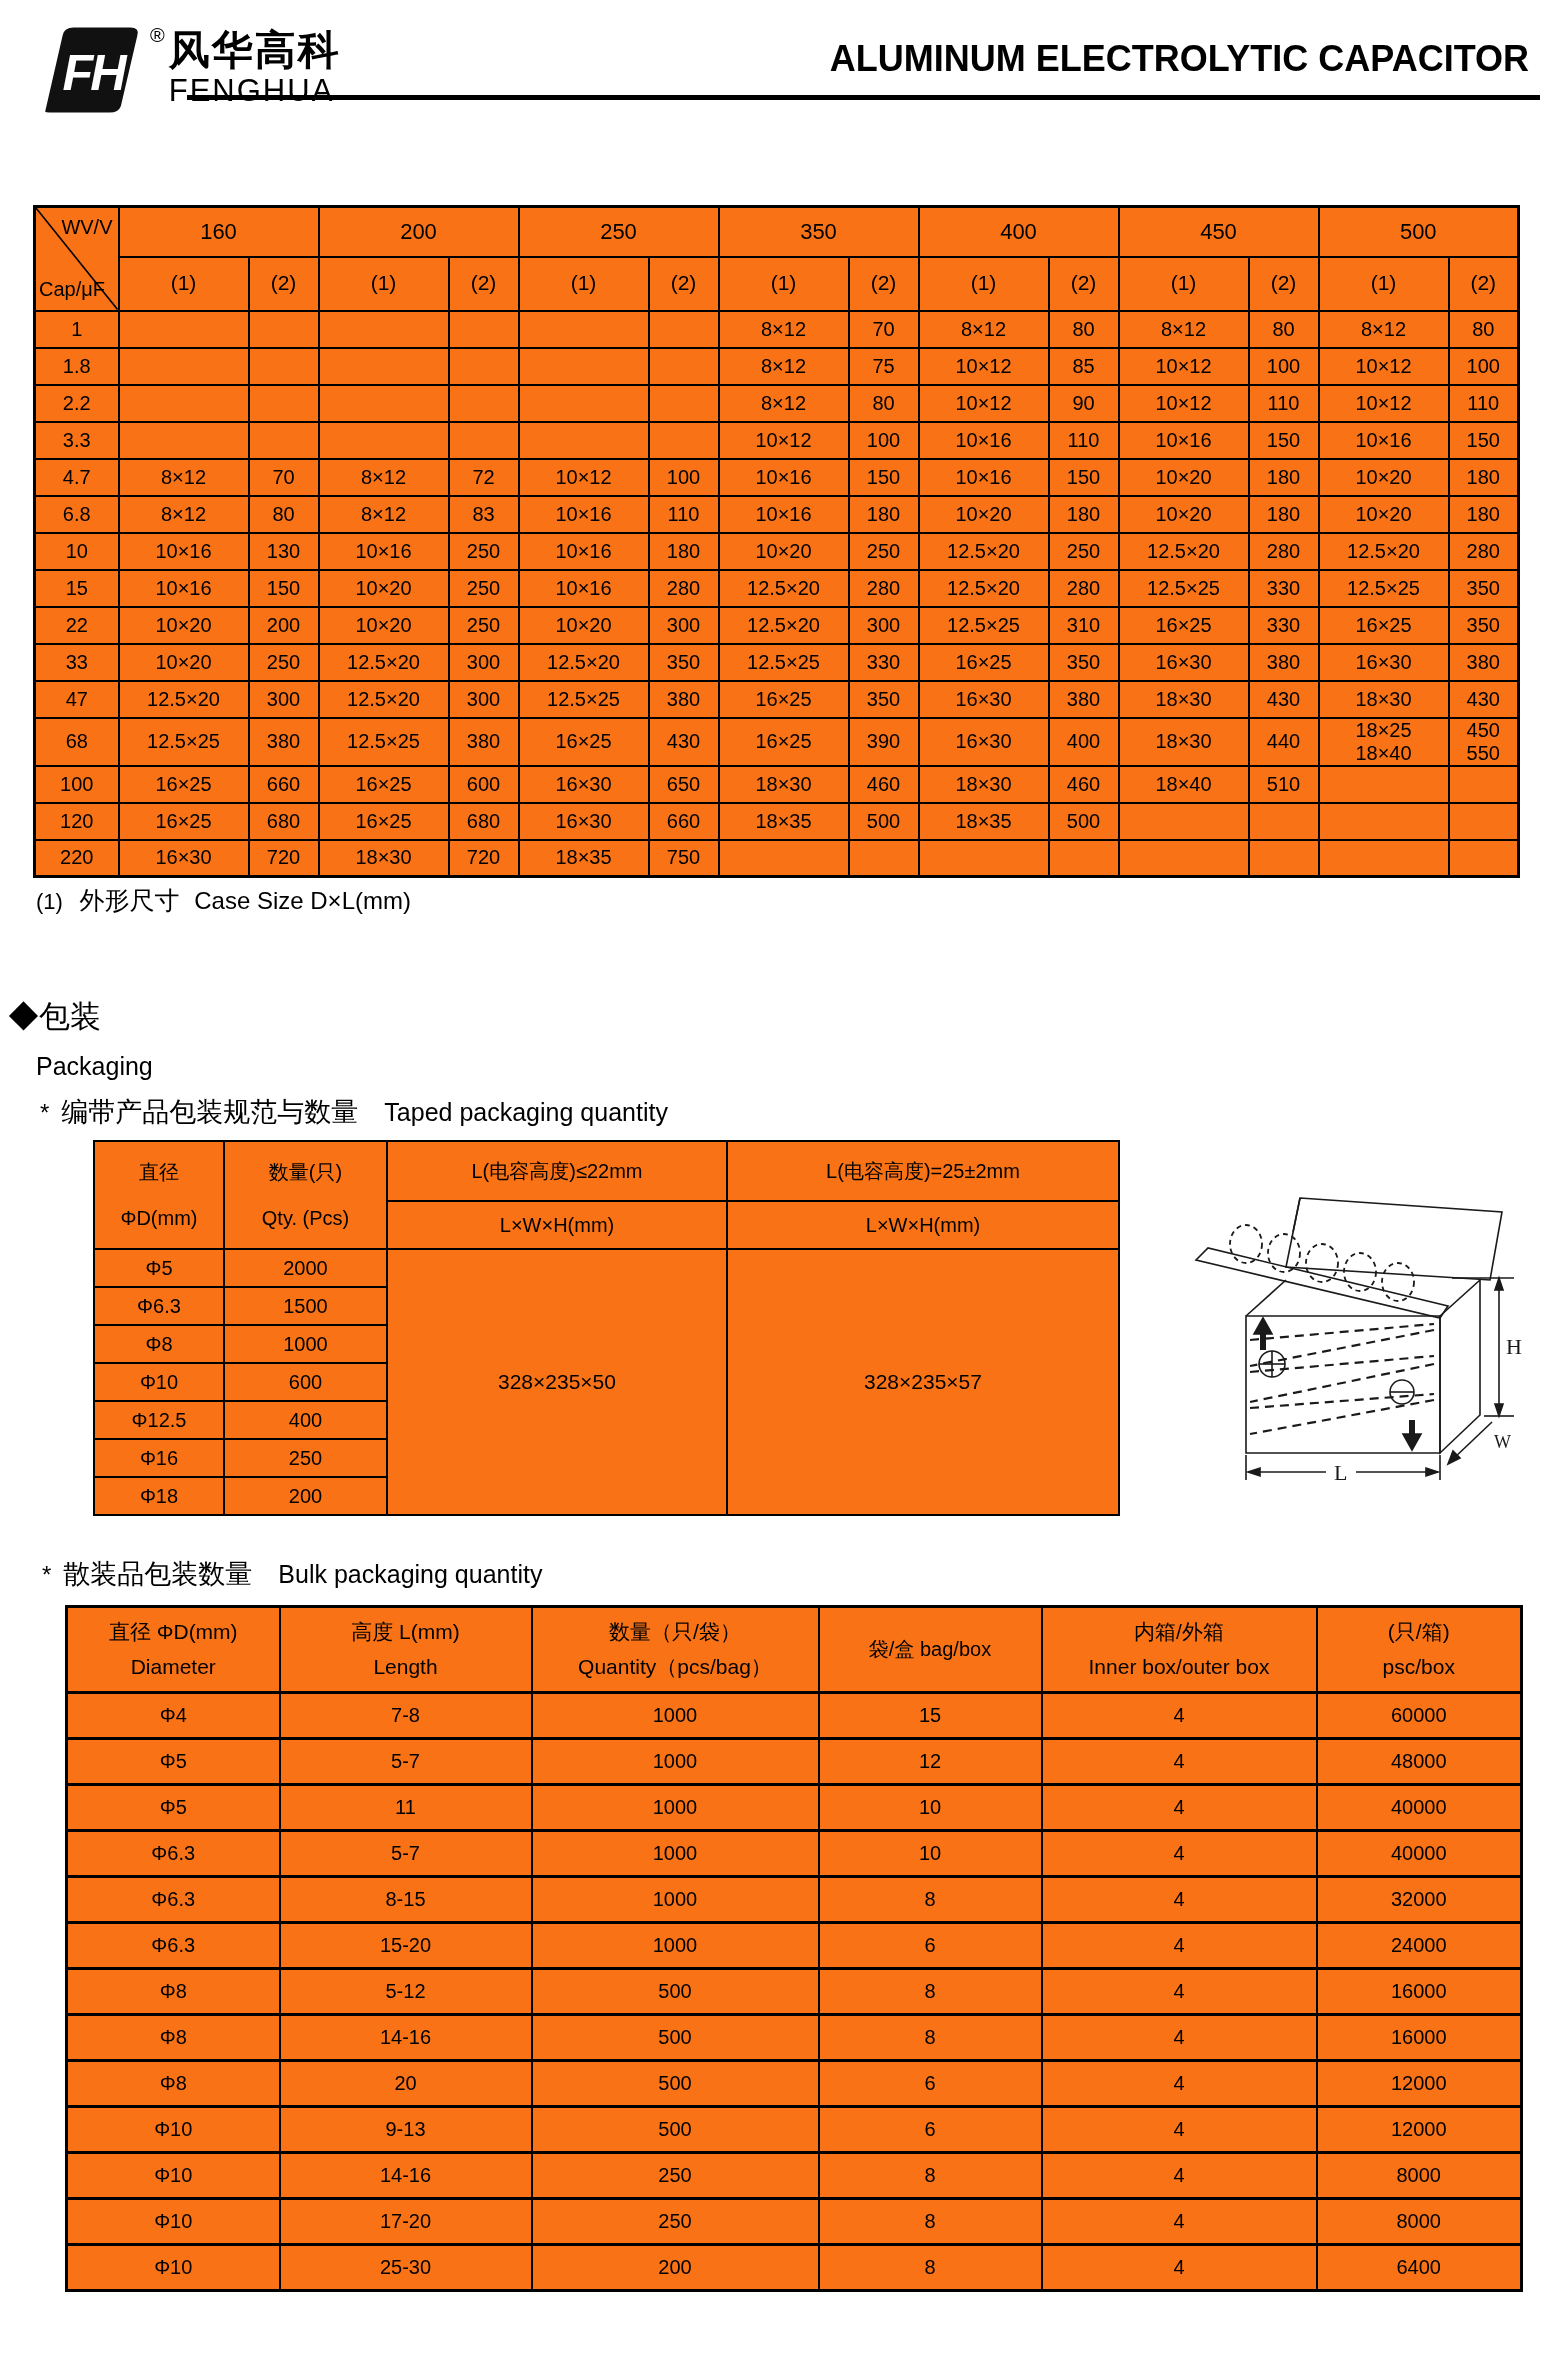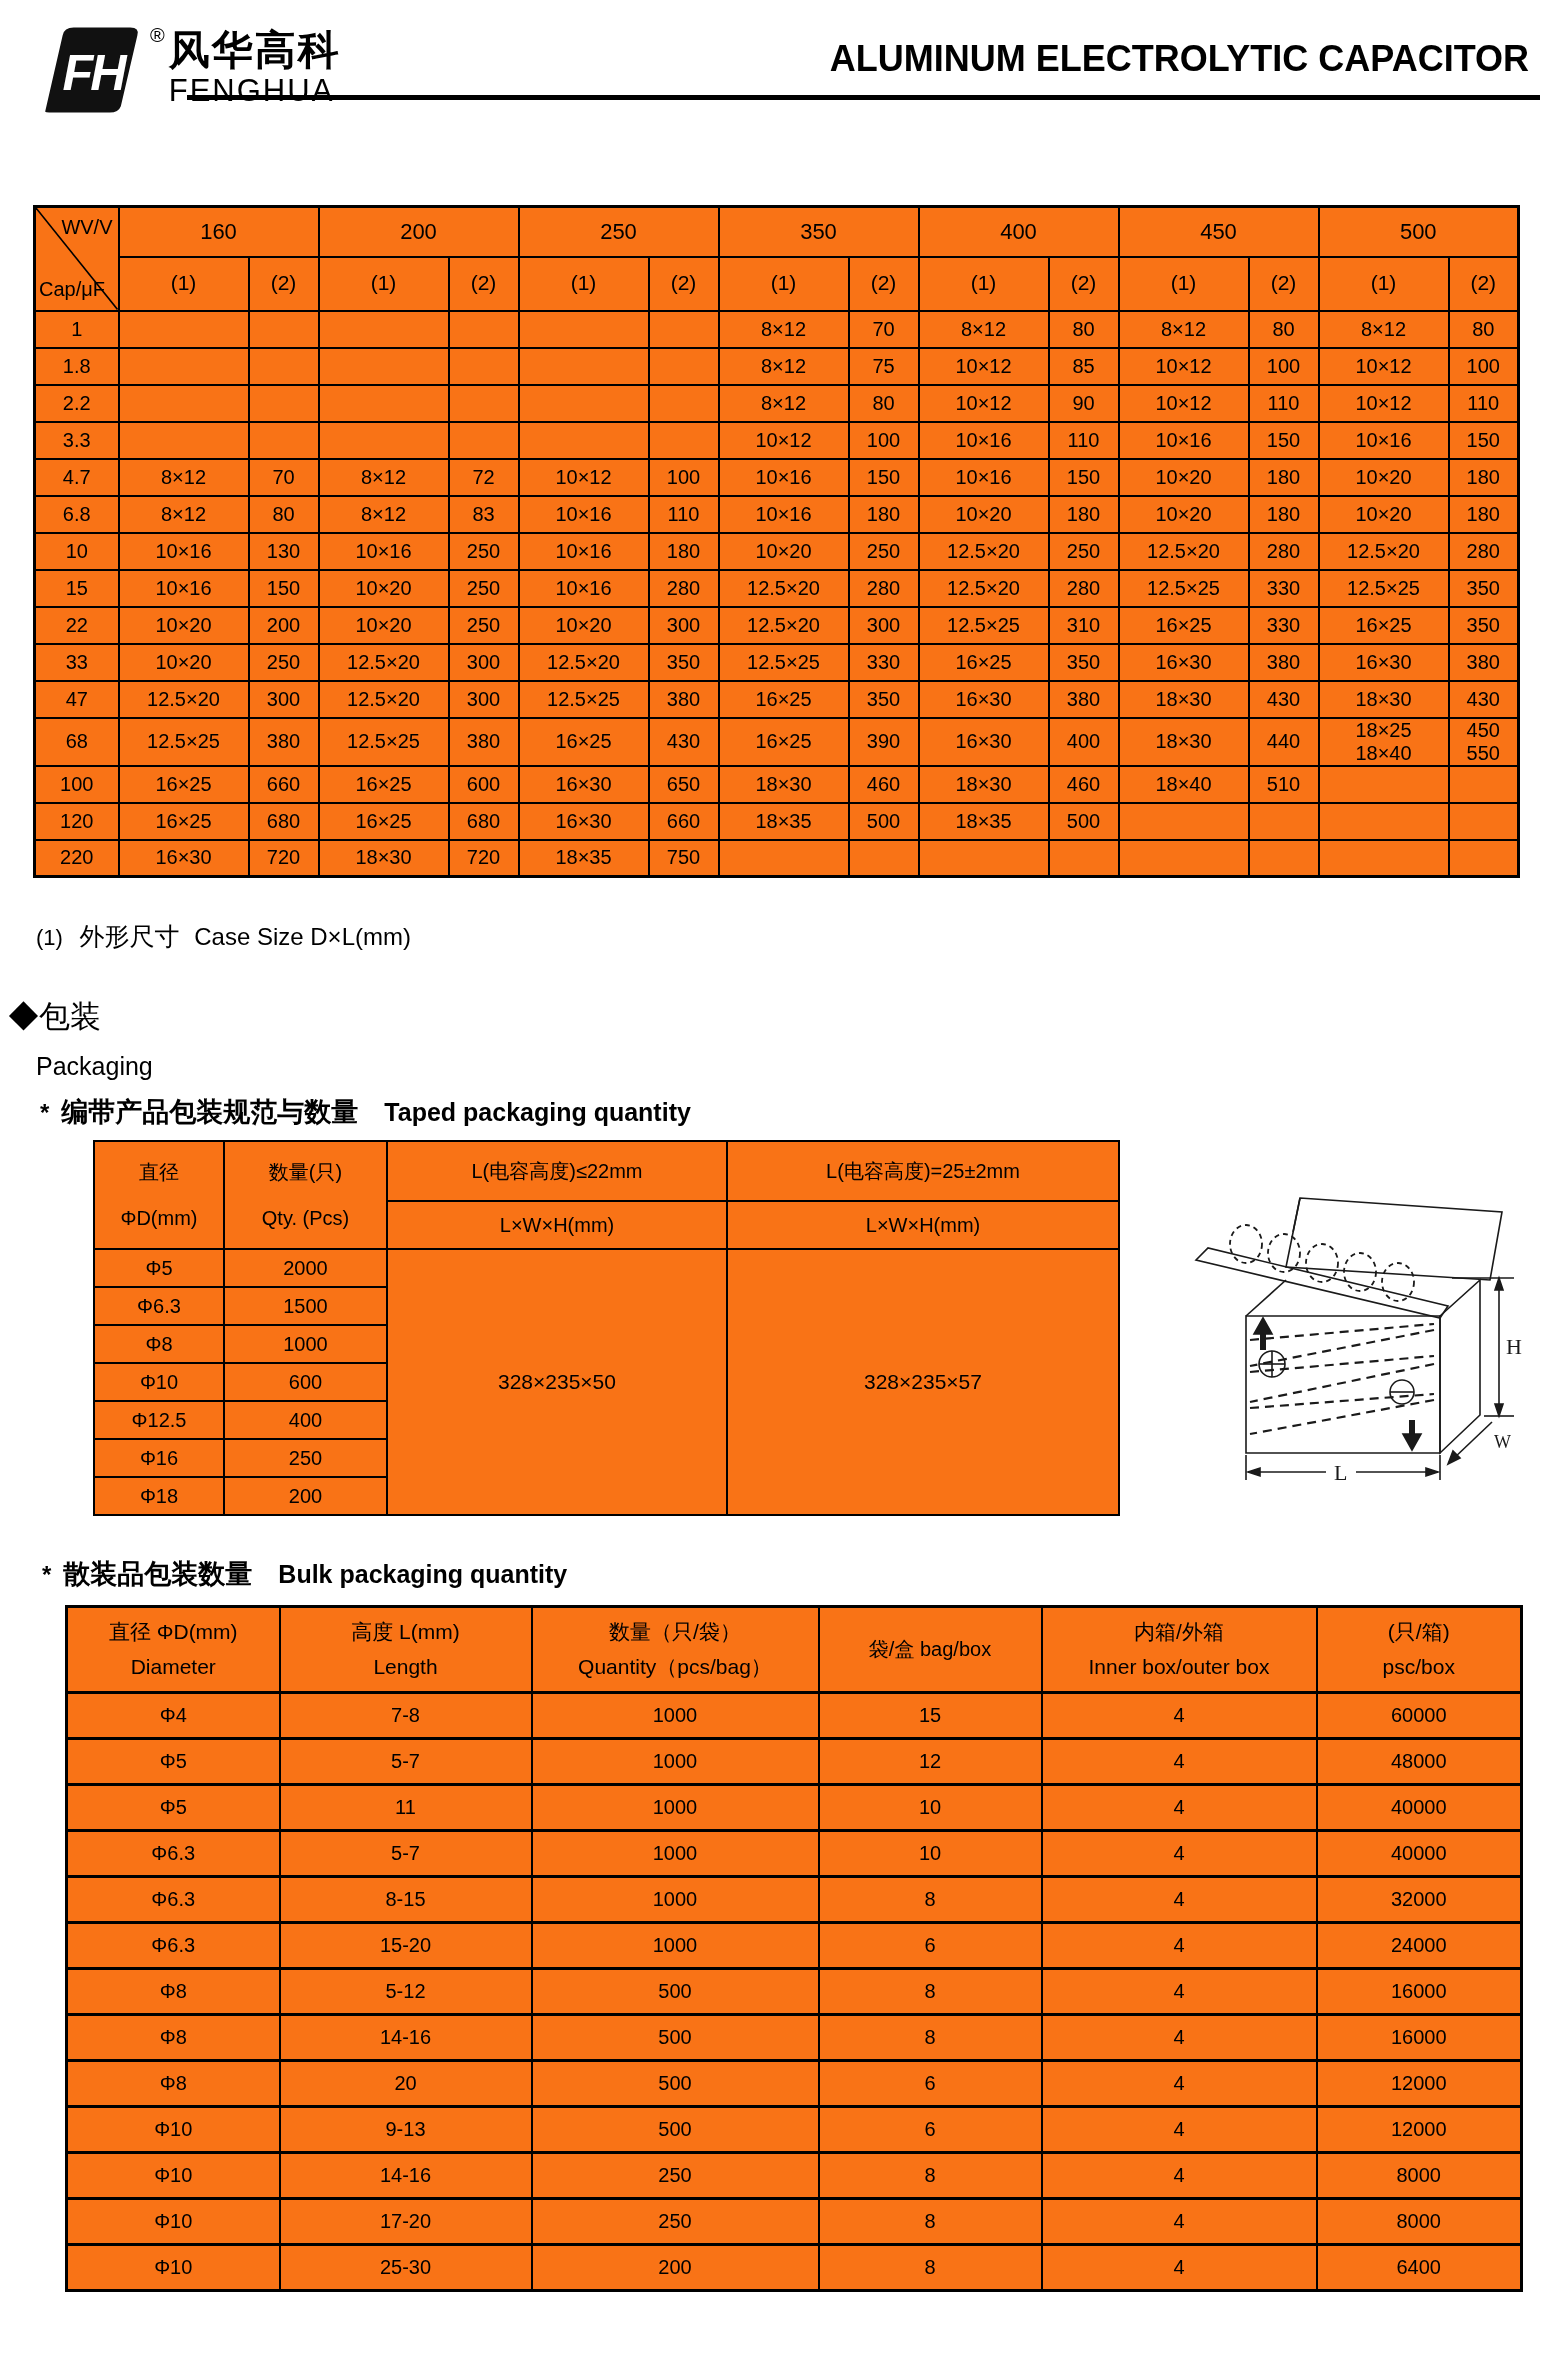--- a/index.html
+++ b/index.html
@@ -29,31 +29,31 @@
   .spec th,.spec td{border:2px solid #000;white-space:pre-line;line-height:1.15;}
   .spec thead tr.vrow{height:50px;font-size:22px;}
   .spec thead tr.srow{height:54px;font-size:21px;}
   .spec tbody tr{height:37px;}
   .corner{position:relative;padding:0;}
   .corner svg.diag{position:absolute;left:0;top:0;width:100%;height:100%;}
   .c-top{position:absolute;top:8px;right:5px;font-size:20px;}
   .c-bottom{position:absolute;bottom:9px;left:3px;font-size:20px;}
 
   
-  .notes{position:absolute;left:36px;top:884px;font-size:24px;margin-top:36px;}
+  .notes{position:absolute;left:36px;top:884px;font-size:24px;}
   .note-line{margin-bottom:16px;white-space:nowrap;}
   .note-idx{font-size:22px;margin-right:10px;}
   .note-cn{font-size:25px;}
   .note-en{font-size:24px;margin-left:8px;}
   .note-en2{font-size:24px;margin-left:26px;}
 
   
   .section-cn{position:absolute;left:8px;top:996px;font-size:31px;}
   .section-en{position:absolute;left:36px;top:1052px;font-size:25px;}
-  .sub-title{position:absolute;white-space:nowrap;font-weight:bold;}
+  .sub-title{position:absolute;white-space:nowrap;}
   .sub-title .star{font-size:24px;margin-right:12px;}
   .sub-title .cn{font-size:27px;}
   .sub-title .en{font-size:25px;margin-left:26px;}
   .taped-title{left:40px;top:1094px;}
   .bulk-title{left:42px;top:1556px;}
 
   
   .taped{position:absolute;left:93px;top:1140px;width:1025px;border:2px solid #000;font-size:20px;}
   .taped th,.taped td{border:2px solid #000;line-height:1.2;}
   .taped thead tr.t1{height:60px;}

